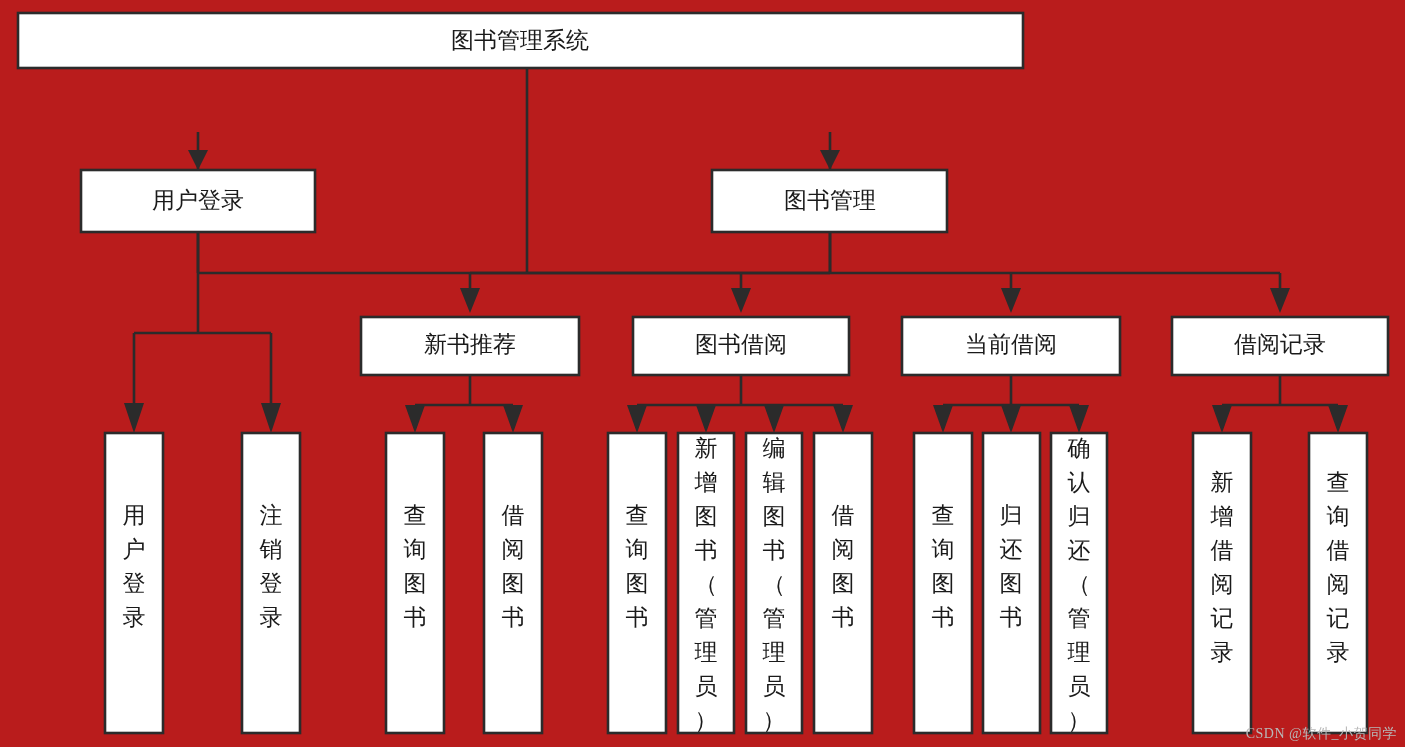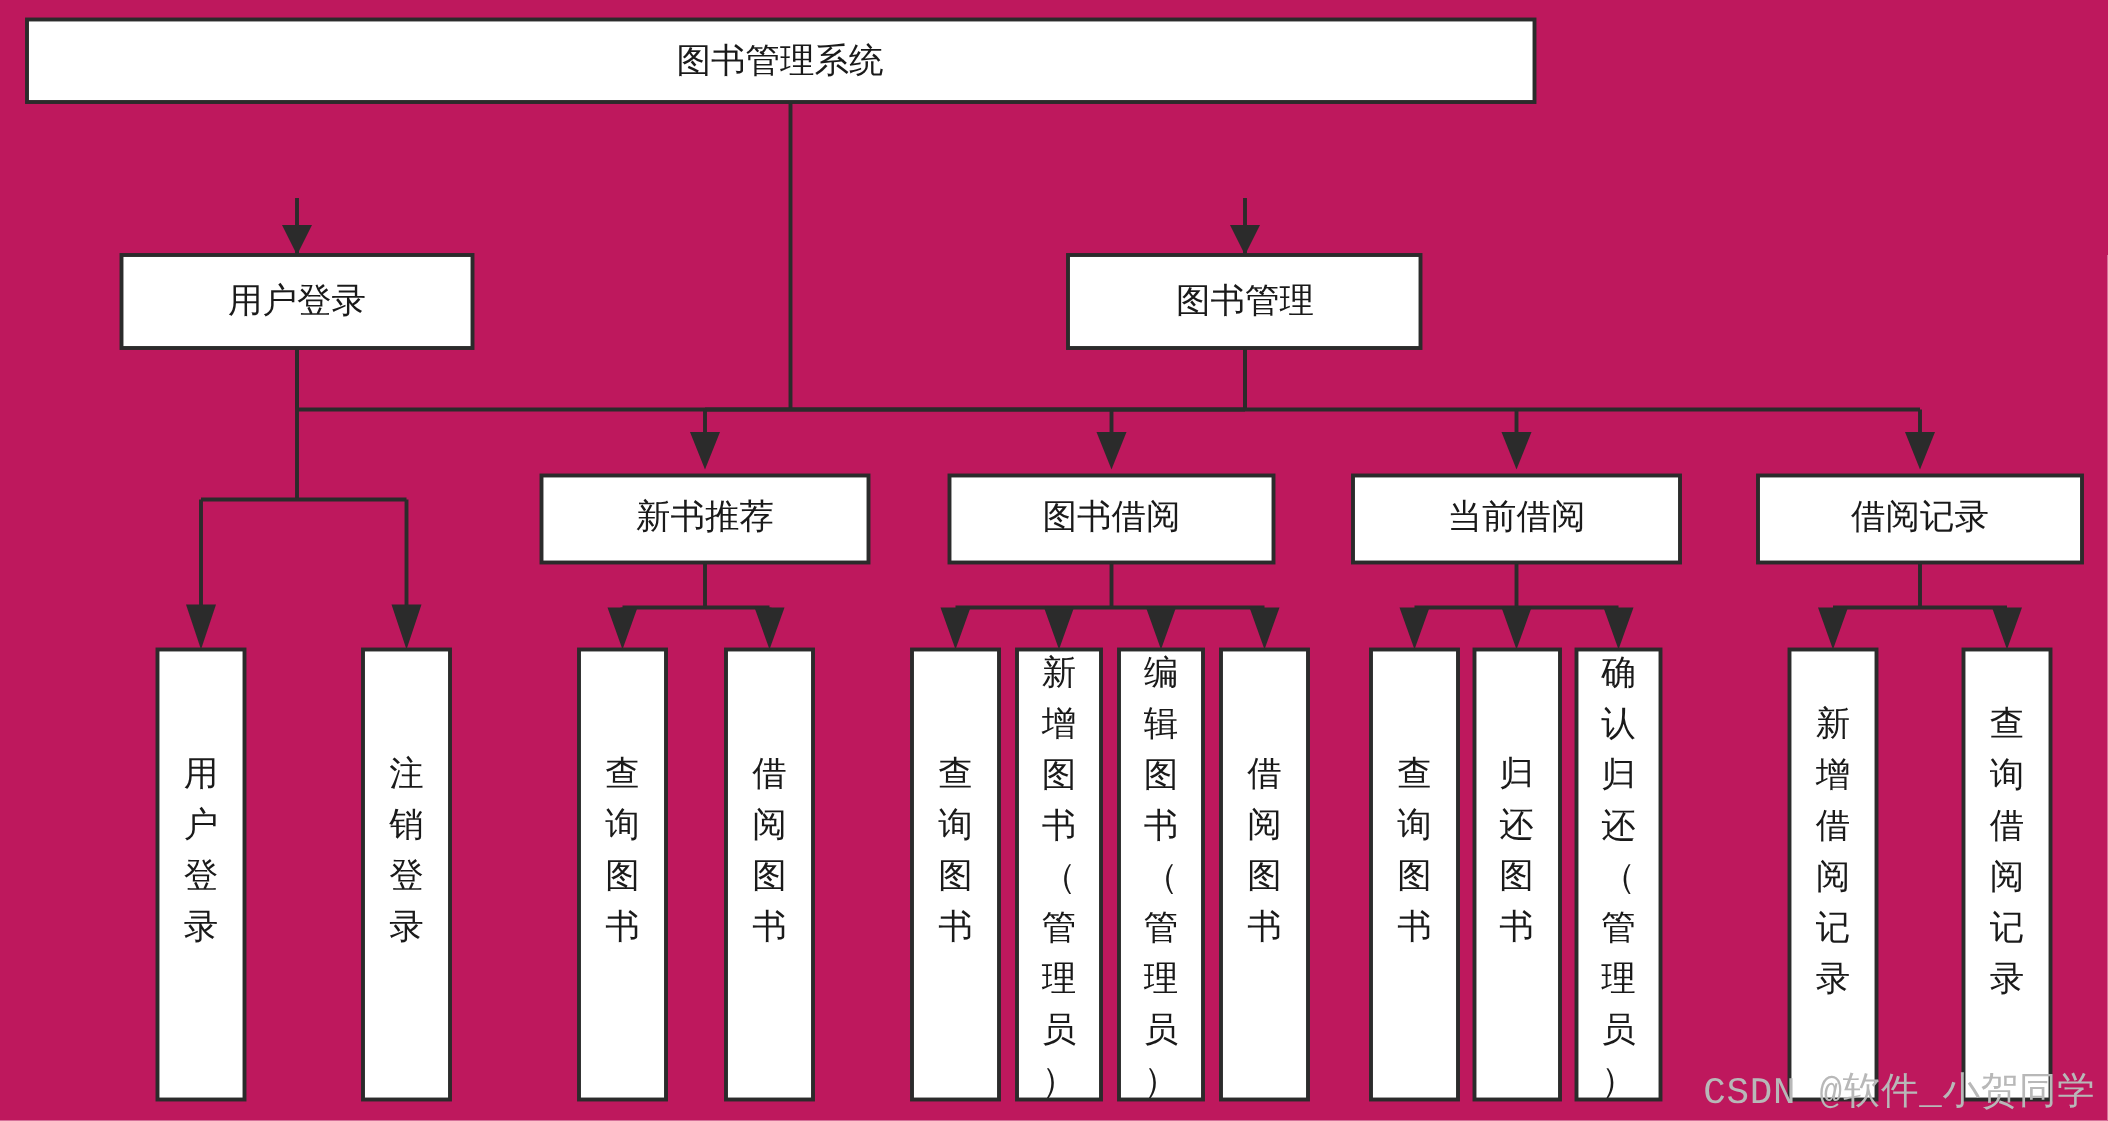--- a/index.html
+++ b/index.html
@@ -10,21 +10,21 @@
   body {
     width: 1405px;
     height: 747px;
     font-family: "Liberation Sans", "DejaVu Sans", sans-serif;
     overflow: hidden;
   }
   #diagram-root {
     position: relative;
     width: 1405px;
     height: 747px;
-    background: #be185d;
+    background: #b91c1c;
   }
   svg.diagram-canvas {
     position: absolute;
     left: 0;
     top: 0;
     width: 1405px;
     height: 747px;
     display: block;
   }
   .node-box {
@@ -52,22 +52,22 @@
   .node-label-v {
     font-family: "Liberation Sans", "DejaVu Sans", sans-serif;
     font-size: 23px;
     fill: #1a1a1a;
     text-anchor: middle;
   }
   .watermark-text {
     position: absolute;
     right: 8px;
     bottom: 4px;
-    font-family: Liberation Mono, monospace;
-    font-size: 25px;
+    font-family: Liberation Serif, serif;
+    font-size: 14px;
     color: #b8b8b8;
     white-space: nowrap;
     letter-spacing: 0.5px;
   }
 </style>
 </head>
 <body>
 
 <div id="diagram-root">
 

